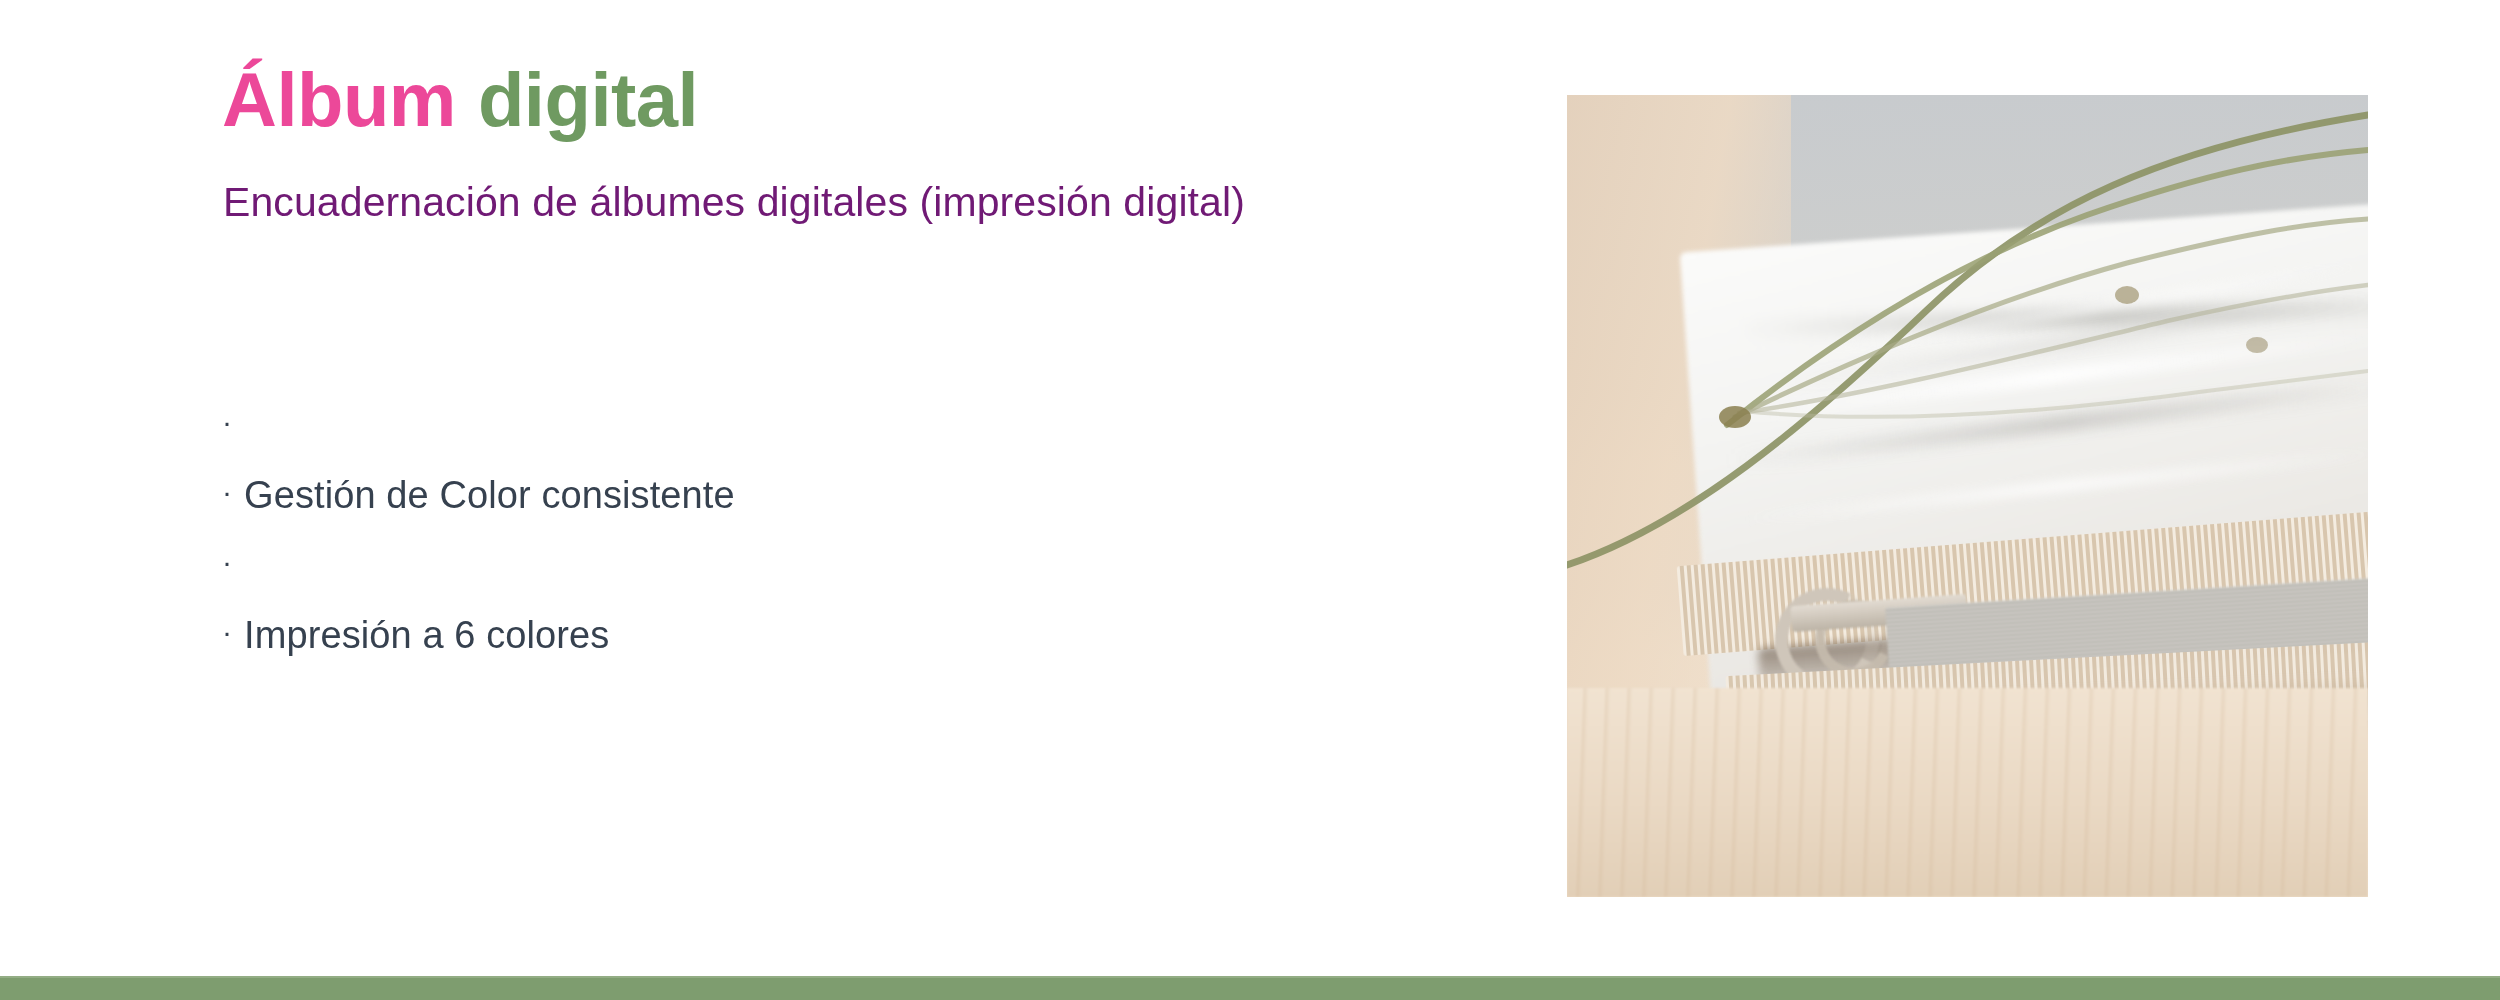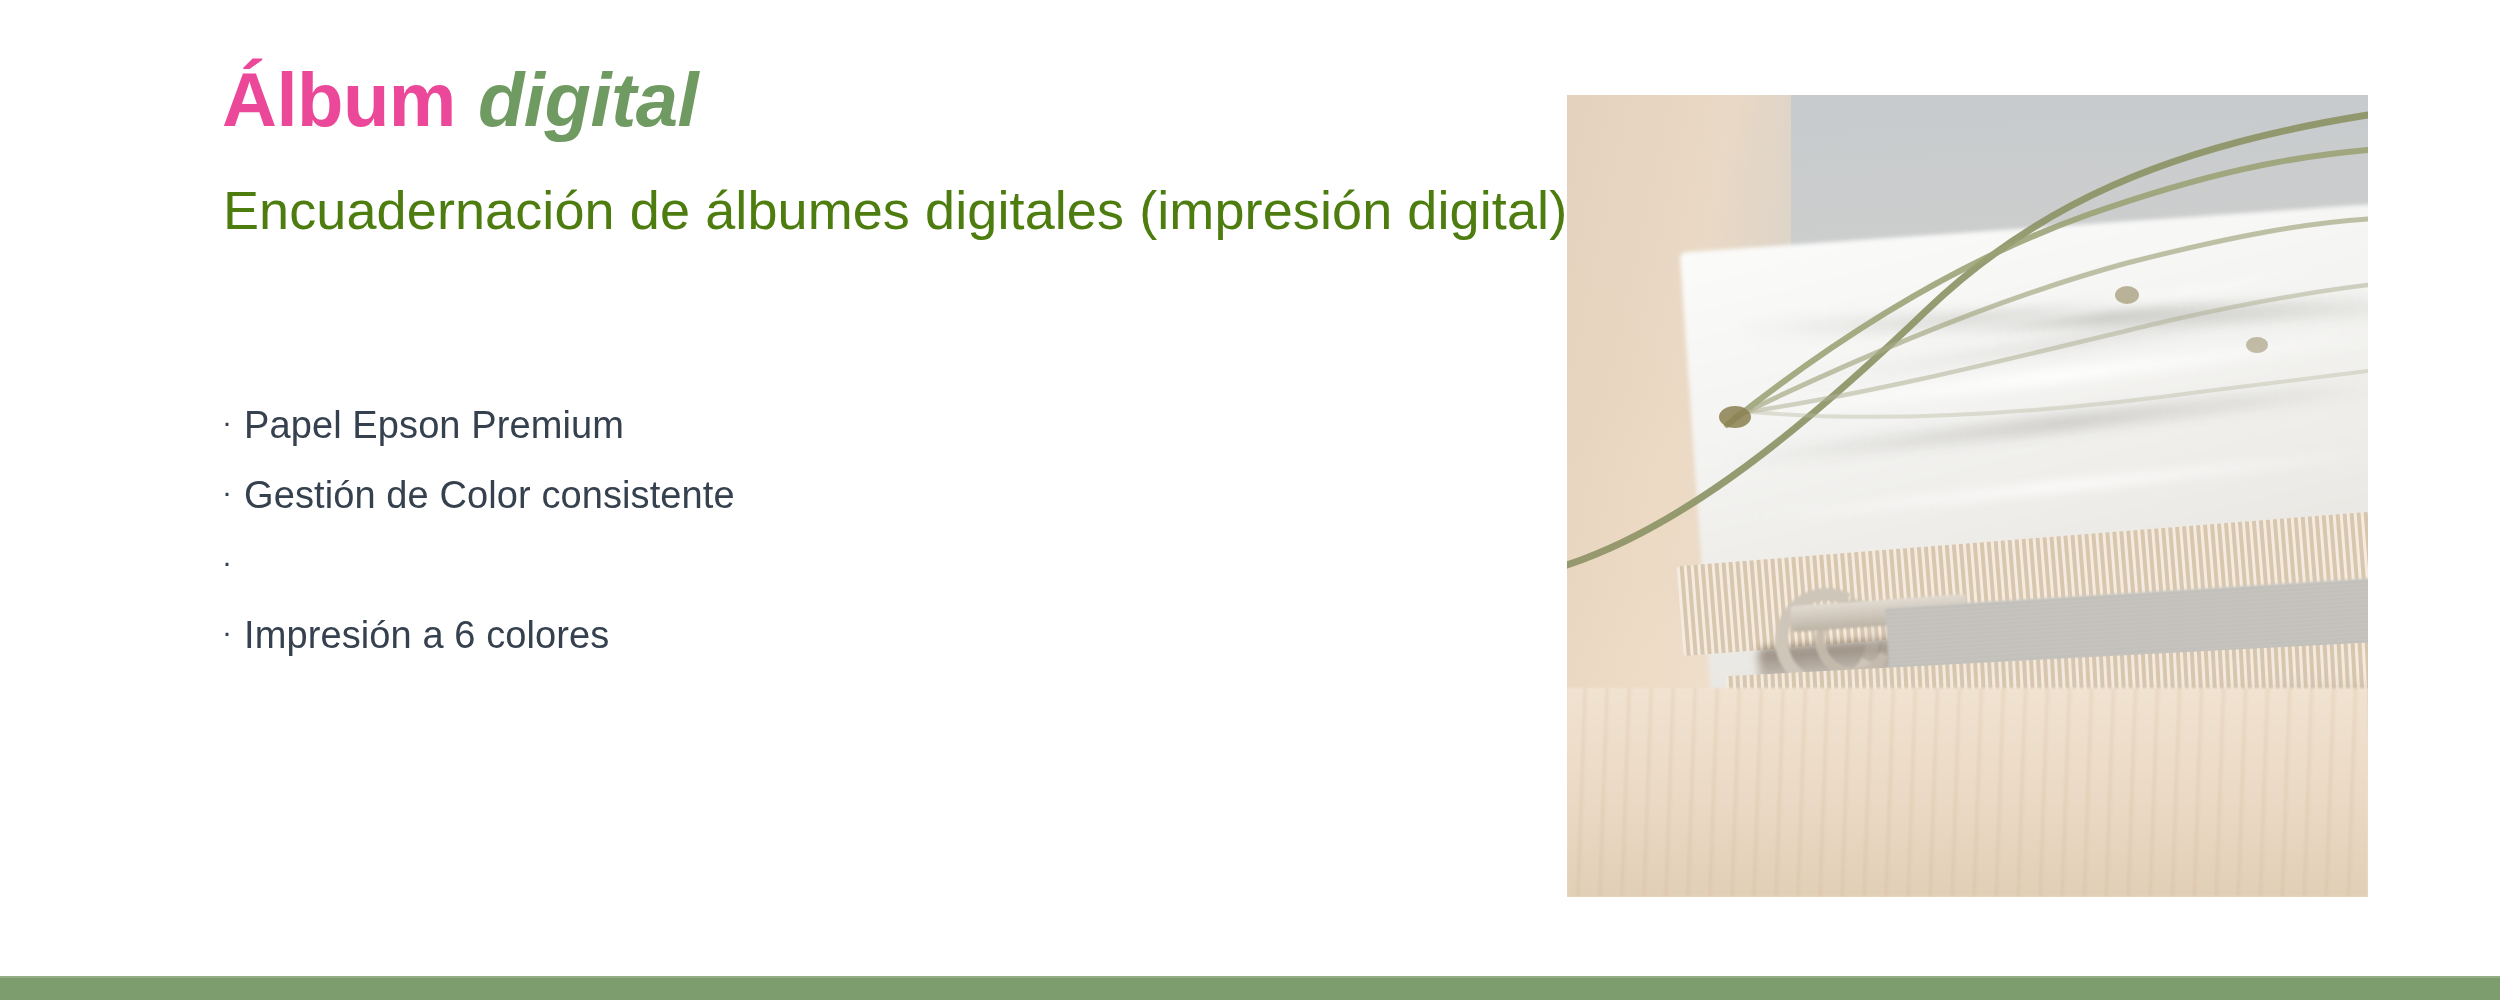--- a/index.html
+++ b/index.html
@@ -38,29 +38,29 @@
     white-space: nowrap;
   }
   .title {
     font-size: 76px;
     font-weight: 700;
     letter-spacing: -0.5px;
     line-height: 1.0;
     margin: 0;
   }
   .title-main { color: #ec4899; }
-  .title-accent { color: #6f9a61; font-style: italic; }
+  .title-accent { color: #6f9a61; }
 
   .subtitle {
     position: absolute;
     left: 1px;
     top: 178px;
-    font-size: 54px;
+    font-size: 41px;
     font-weight: 400;
-    color: #4d7c0f;
+    color: #701a75;
     letter-spacing: 0.1px;
     white-space: nowrap;
     line-height: 1.2;
   }
 
   .bullet-list {
     position: absolute;
     left: 0;
     top: 390px;
     list-style: none;
@@ -329,21 +329,20 @@
 
     <div class="title-block">
       <h1 class="title"><span class="title-main">Álbum</span><span class="title-accent" style="margin-left:22px;">digital</span></h1>
     </div>
 
     <div class="subtitle">Encuadernación de álbumes digitales (impresión digital)</div>
 
     <ul class="bullet-list">
       <li class="bullet-item">
         <span class="bullet-dot">·</span>
-        <span>Papel Epson Premium</span>
       </li>
       <li class="bullet-item">
         <span class="bullet-dot">·</span>
         <span>Gestión de Color consistente</span>
       </li>
       <li class="bullet-item">
         <span class="bullet-dot">·</span>
       </li>
       <li class="bullet-item">
         <span class="bullet-dot">·</span>

